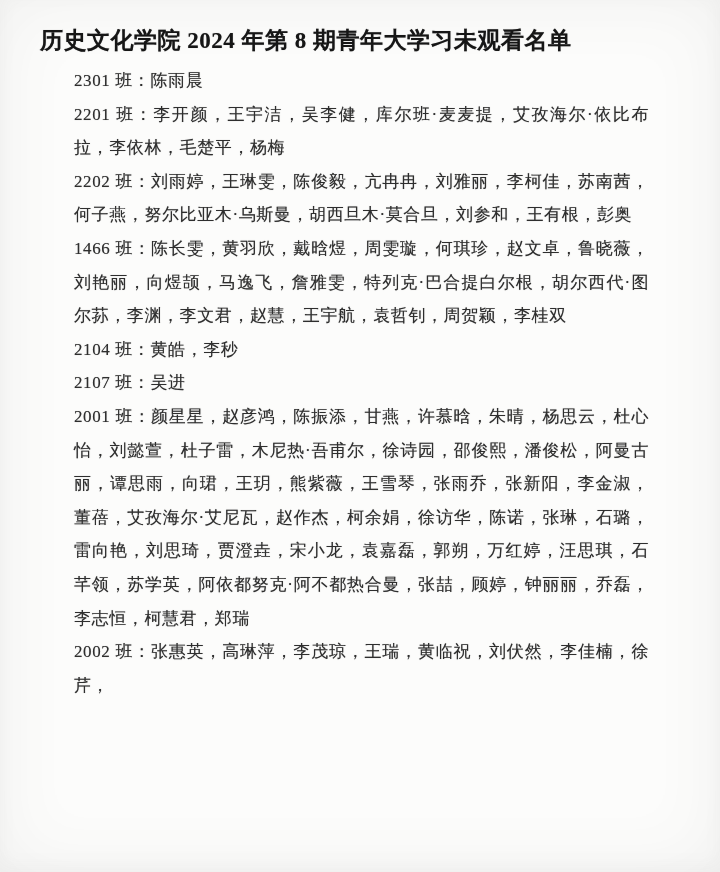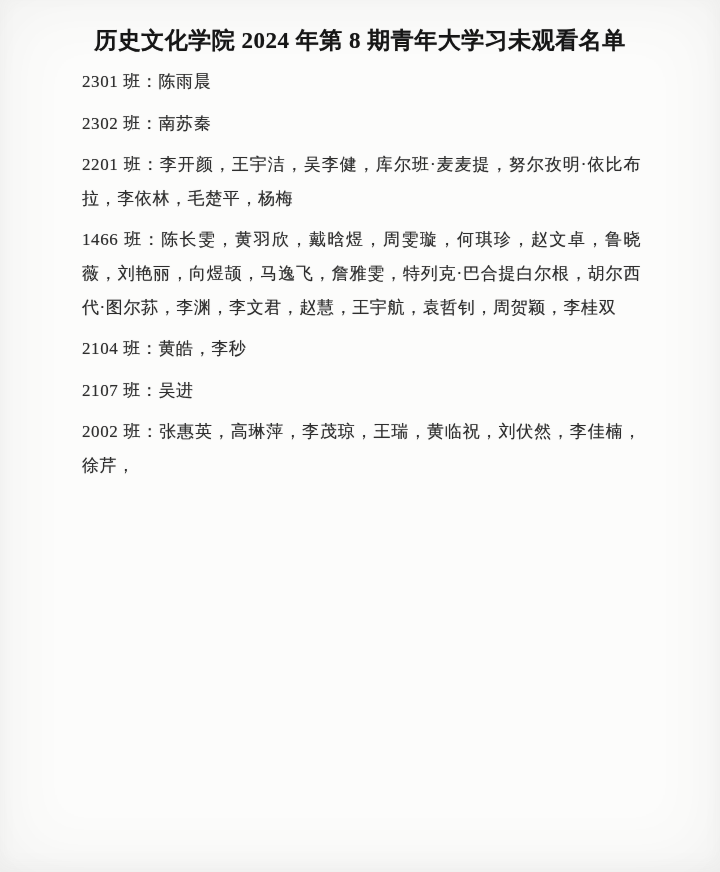--- a/index.html
+++ b/index.html
@@ -14,65 +14,65 @@
     margin: 0;
     overflow: hidden;
     background: #fcfcfb;
     box-shadow: inset 0 0 70px rgba(90, 90, 90, 0.07),
                 inset 0 -6px 18px rgba(120, 120, 120, 0.05);
     font-family: "Liberation Serif", "DejaVu Serif", serif;
   }
   .doc-title {
     margin: 0;
     padding: 25px 40px 0 40px;
-    text-align: center;
     font-size: 23px;
     font-weight: bold;
     line-height: 32px;
     color: #161616;
     letter-spacing: 0.5px;
     text-shadow: 0 0 0.7px rgba(40, 40, 40, 0.55);
   }
   .roster {
     margin: 7px 71px 0 74px;
     font-size: 17px;
     line-height: 33.6px;
     color: #2e2e2e;
     text-align: justify;
     text-justify: inter-character;
     letter-spacing: 0.6px;
     text-shadow: 0 0 0.8px rgba(70, 70, 70, 0.55);
   }
   .entry {
-    margin: 8px;
+    margin: 0;
   }
   .class-label {
     white-space: nowrap;
   }
 </style>
 </head>
 <body>
 
 <div class="page">
   <h1 class="doc-title">历史文化学院 2024 年第 8 期青年大学习未观看名单</h1>
 
   <div class="roster">
   <p class="entry"><span class="class-label">2301 班：</span><span class="names">陈雨晨</span></p>
 
-  <p class="entry"><span class="class-label">2302 班：</span><span class="names">南苏秦</span></p>
 
-  <p class="entry"><span class="class-label">2201 班：</span><span class="names">李开颜，王宇洁，吴李健，库尔班·麦麦提，努尔孜明·依比布拉，李依林，毛楚平，杨梅</span></p>
+  <p class="entry"><span class="class-label">2201 班：</span><span class="names">李开颜，王宇洁，吴李健，库尔班·麦麦提，艾孜海尔·依比布拉，李依林，毛楚平，杨梅</span></p>
 
+  <p class="entry"><span class="class-label">2202 班：</span><span class="names">刘雨婷，王琳雯，陈俊毅，亢冉冉，刘雅丽，李柯佳，苏南茜，何子燕，努尔比亚木·乌斯曼，胡西旦木·莫合旦，刘参和，王有根，彭奥</span></p>
 
 
 
   <p class="entry"><span class="class-label">1466 班：</span><span class="names">陈长雯，黄羽欣，戴晗煜，周雯璇，何琪珍，赵文卓，鲁晓薇，刘艳丽，向煜颉，马逸飞，詹雅雯，特列克·巴合提白尔根，胡尔西代·图尔荪，李渊，李文君，赵慧，王宇航，袁哲钊，周贺颖，李桂双</span></p>
 
 
   <p class="entry"><span class="class-label">2104 班：</span><span class="names">黄皓，李秒</span></p>
 
 
   <p class="entry"><span class="class-label">2107 班：</span><span class="names">吴进</span></p>
 
+  <p class="entry"><span class="class-label">2001 班：</span><span class="names">颜星星，赵彦鸿，陈振添，甘燕，许慕晗，朱晴，杨思云，杜心怡，刘懿萱，杜子雷，木尼热·吾甫尔，徐诗园，邵俊熙，潘俊松，阿曼古丽，谭思雨，向珺，王玥，熊紫薇，王雪琴，张雨乔，张新阳，李金淑，董蓓，艾孜海尔·艾尼瓦，赵作杰，柯余娟，徐访华，陈诺，张琳，石璐，雷向艳，刘思琦，贾澄垚，宋小龙，袁嘉磊，郭朔，万红婷，汪思琪，石芊领，苏学英，阿依都努克·阿不都热合曼，张喆，顾婷，钟丽丽，乔磊，李志恒，柯慧君，郑瑞</span></p>
 
   <p class="entry"><span class="class-label">2002 班：</span><span class="names">张惠英，高琳萍，李茂琼，王瑞，黄临祝，刘伏然，李佳楠，徐芹，</span></p>
 </div>
 </div>
 
 </body></html>

